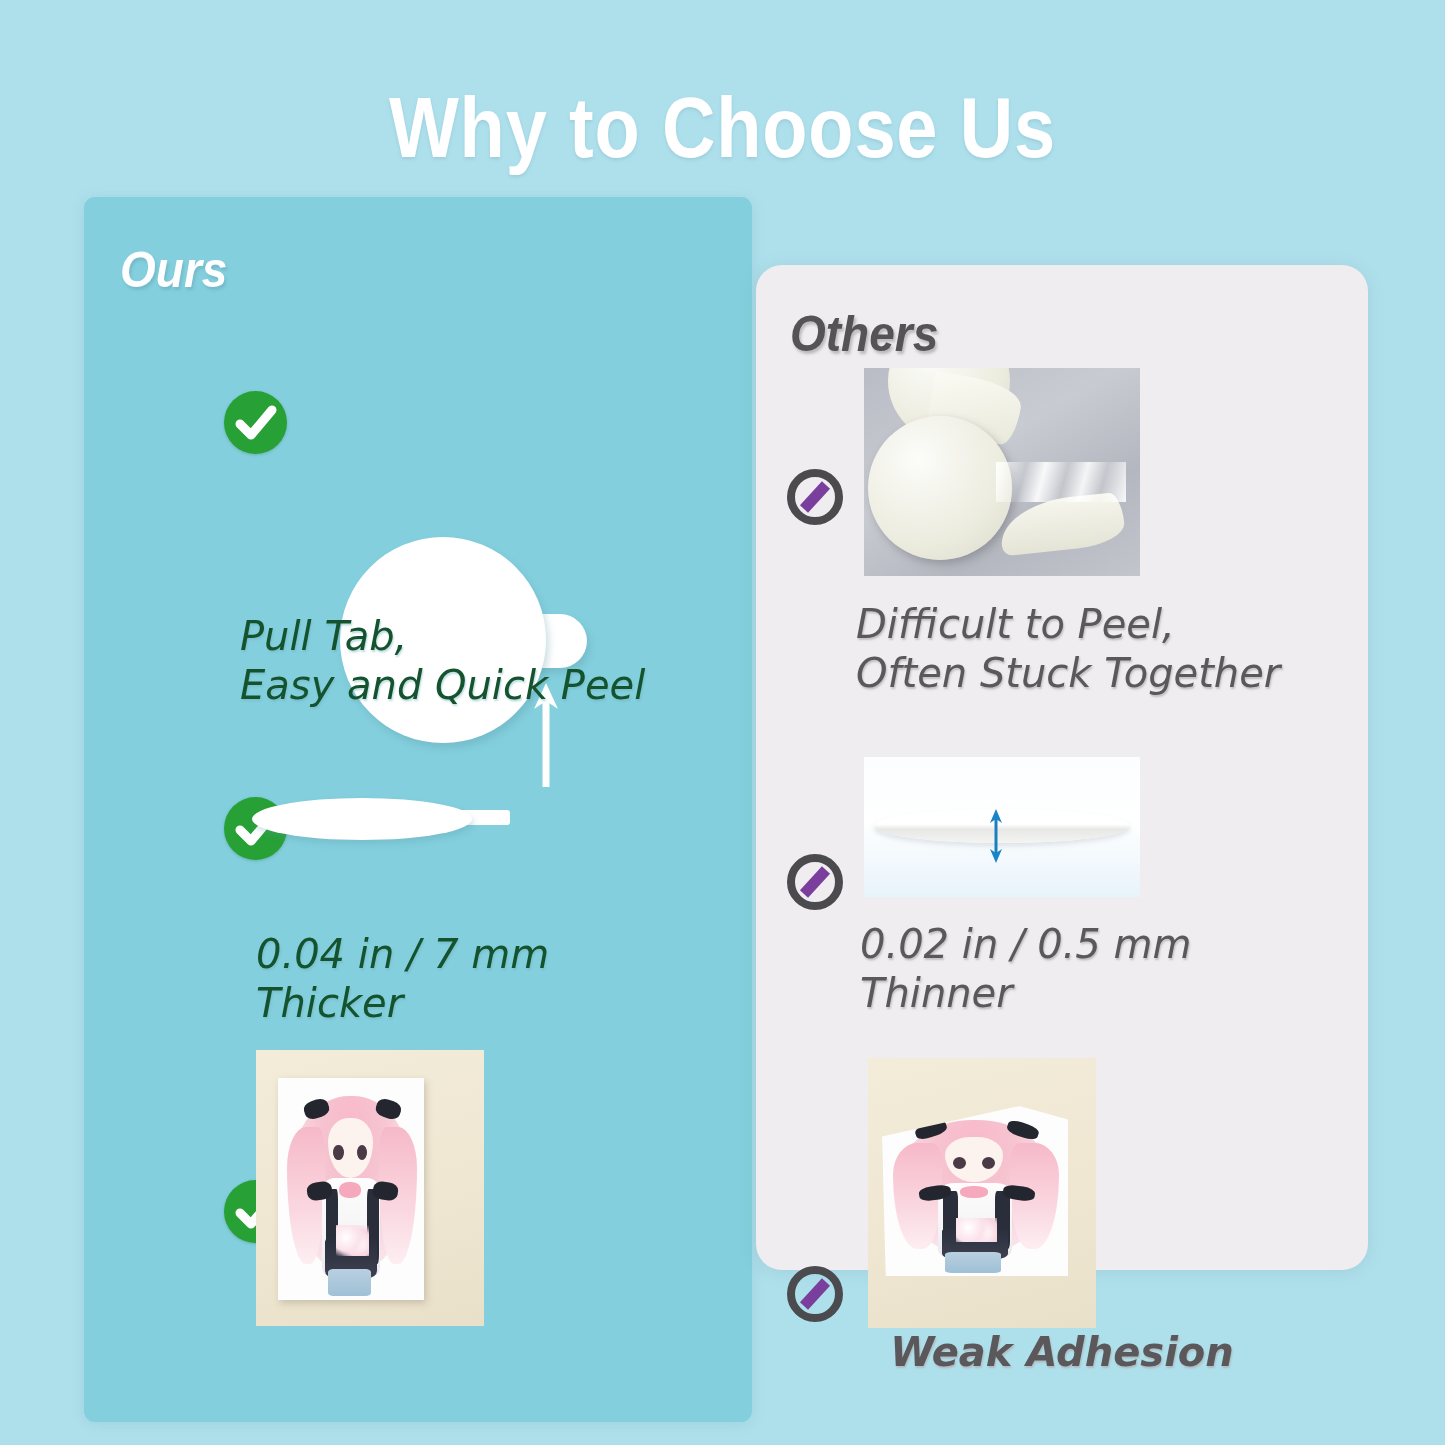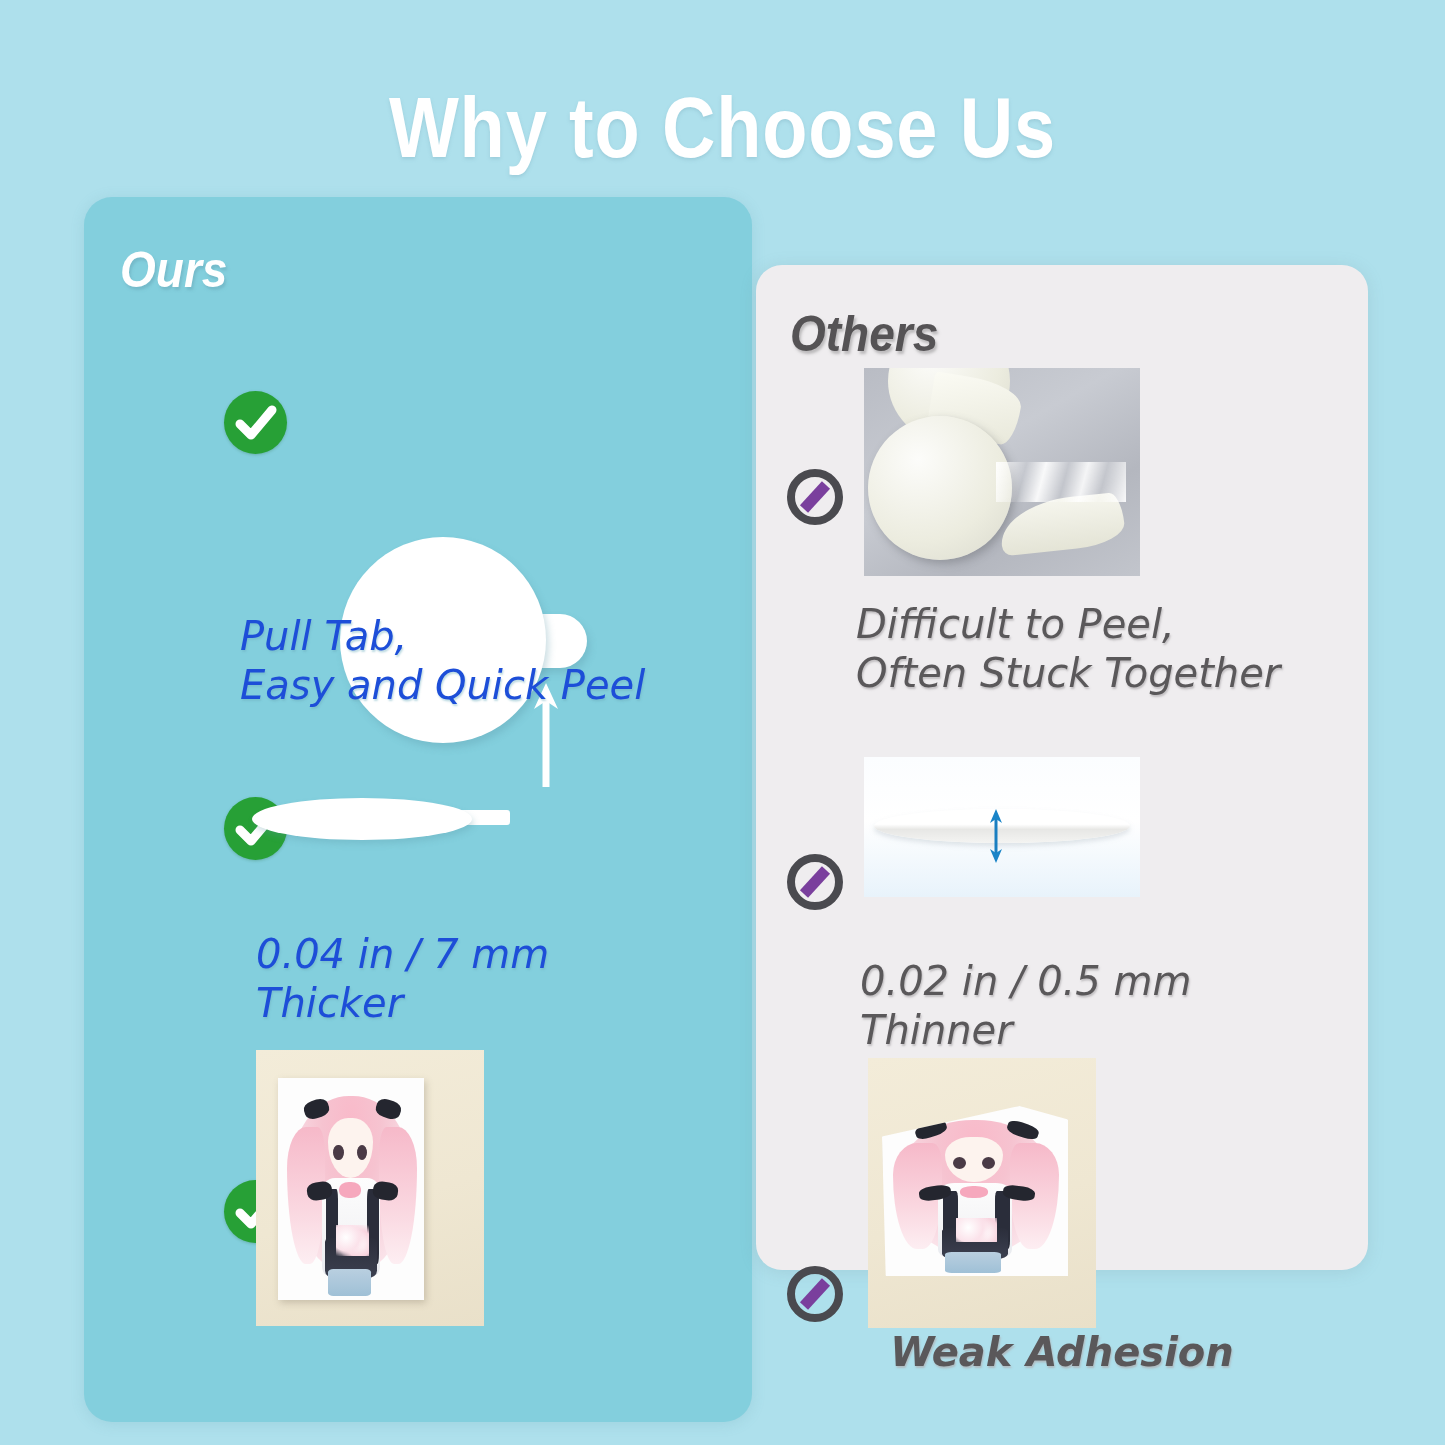--- a/index.html
+++ b/index.html
@@ -37,21 +37,21 @@
   .panel {
     position: absolute;
     box-sizing: border-box;
   }
   .panel-ours {
     left: 84px;
     top: 197px;
     width: 668px;
     height: 1225px;
     background: #83cfdd;
-    border-radius: 28px;
+    border-radius: 11px;
     box-shadow: 0 2px 14px rgba(90,150,165,0.18);
   }
   .panel-others {
     left: 756px;
     top: 265px;
     width: 612px;
     height: 1005px;
     background: #efedef;
     border-radius: 26px;
     box-shadow: 0 2px 16px rgba(120,150,160,0.22);
@@ -102,21 +102,21 @@
   
   .caption {
     position: absolute;
     font-family: "DejaVu Sans", sans-serif;
     font-style: italic;
     font-size: 40px;
     line-height: 1.22;
     white-space: pre-line;
   }
   .caption-ours {
-    color: #1d4ed8;
+    color: #14532d;
     text-shadow: 1px 2px 2px rgba(110,175,190,0.45);
   }
   .caption-others {
     color: #5a585a;
     text-shadow: 1px 2px 2px rgba(175,173,175,0.7);
   }
   .caption-center {
     text-align: center;
     width: 100%;
     left: 0;
@@ -496,21 +496,21 @@
 
   <div class="photo photo-thin" style="left:108px; top:492px;">
     <div class="thin-disc"></div>
     <svg class="thin-arrow" viewBox="0 0 16 54" aria-hidden="true">
       <path d="M8 8 L8 46" stroke="#1a7fc1" stroke-width="3" fill="none"></path>
       <path d="M8 0 L14 14 L8 10 L2 14 Z" fill="#1a84c8"></path>
       <path d="M8 54 L14 40 L8 44 L2 40 Z" fill="#1a84c8"></path>
     </svg>
   </div>
 
-  <div class="caption caption-others" style="left:104px; top:655px;margin-top:37px;">0.02 in / 0.5 mm
+  <div class="caption caption-others" style="left:104px; top:655px;">0.02 in / 0.5 mm
 Thinner</div>
 
   <div class="icon-ban" style="left:30px; top:1000px;">
     <svg width="58" height="58" viewBox="0 0 58 58" aria-hidden="true">
       <circle cx="29" cy="29" r="24" fill="none" stroke="#4a4a4f" stroke-width="8"></circle>
       <path d="M18 41 L40 17" stroke="#7a3f9d" stroke-width="11" stroke-linecap="butt"></path>
     </svg>
   </div>
 
   <div class="photo photo-poster photo-poster-others" style="left:112px; top:793px;">

